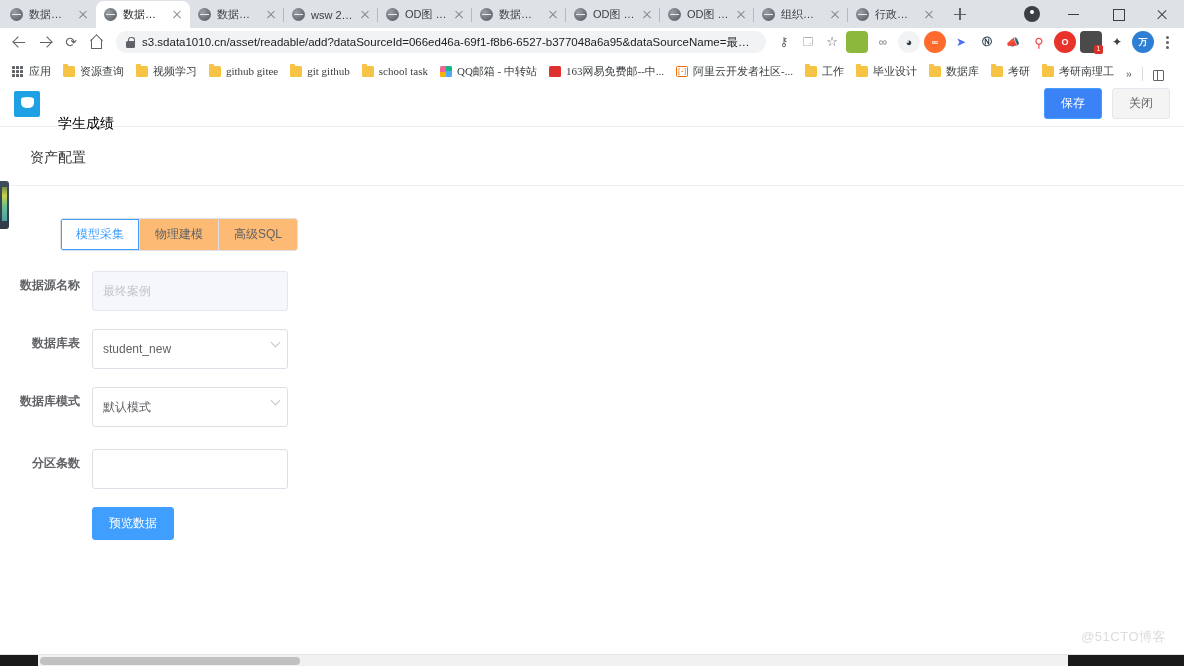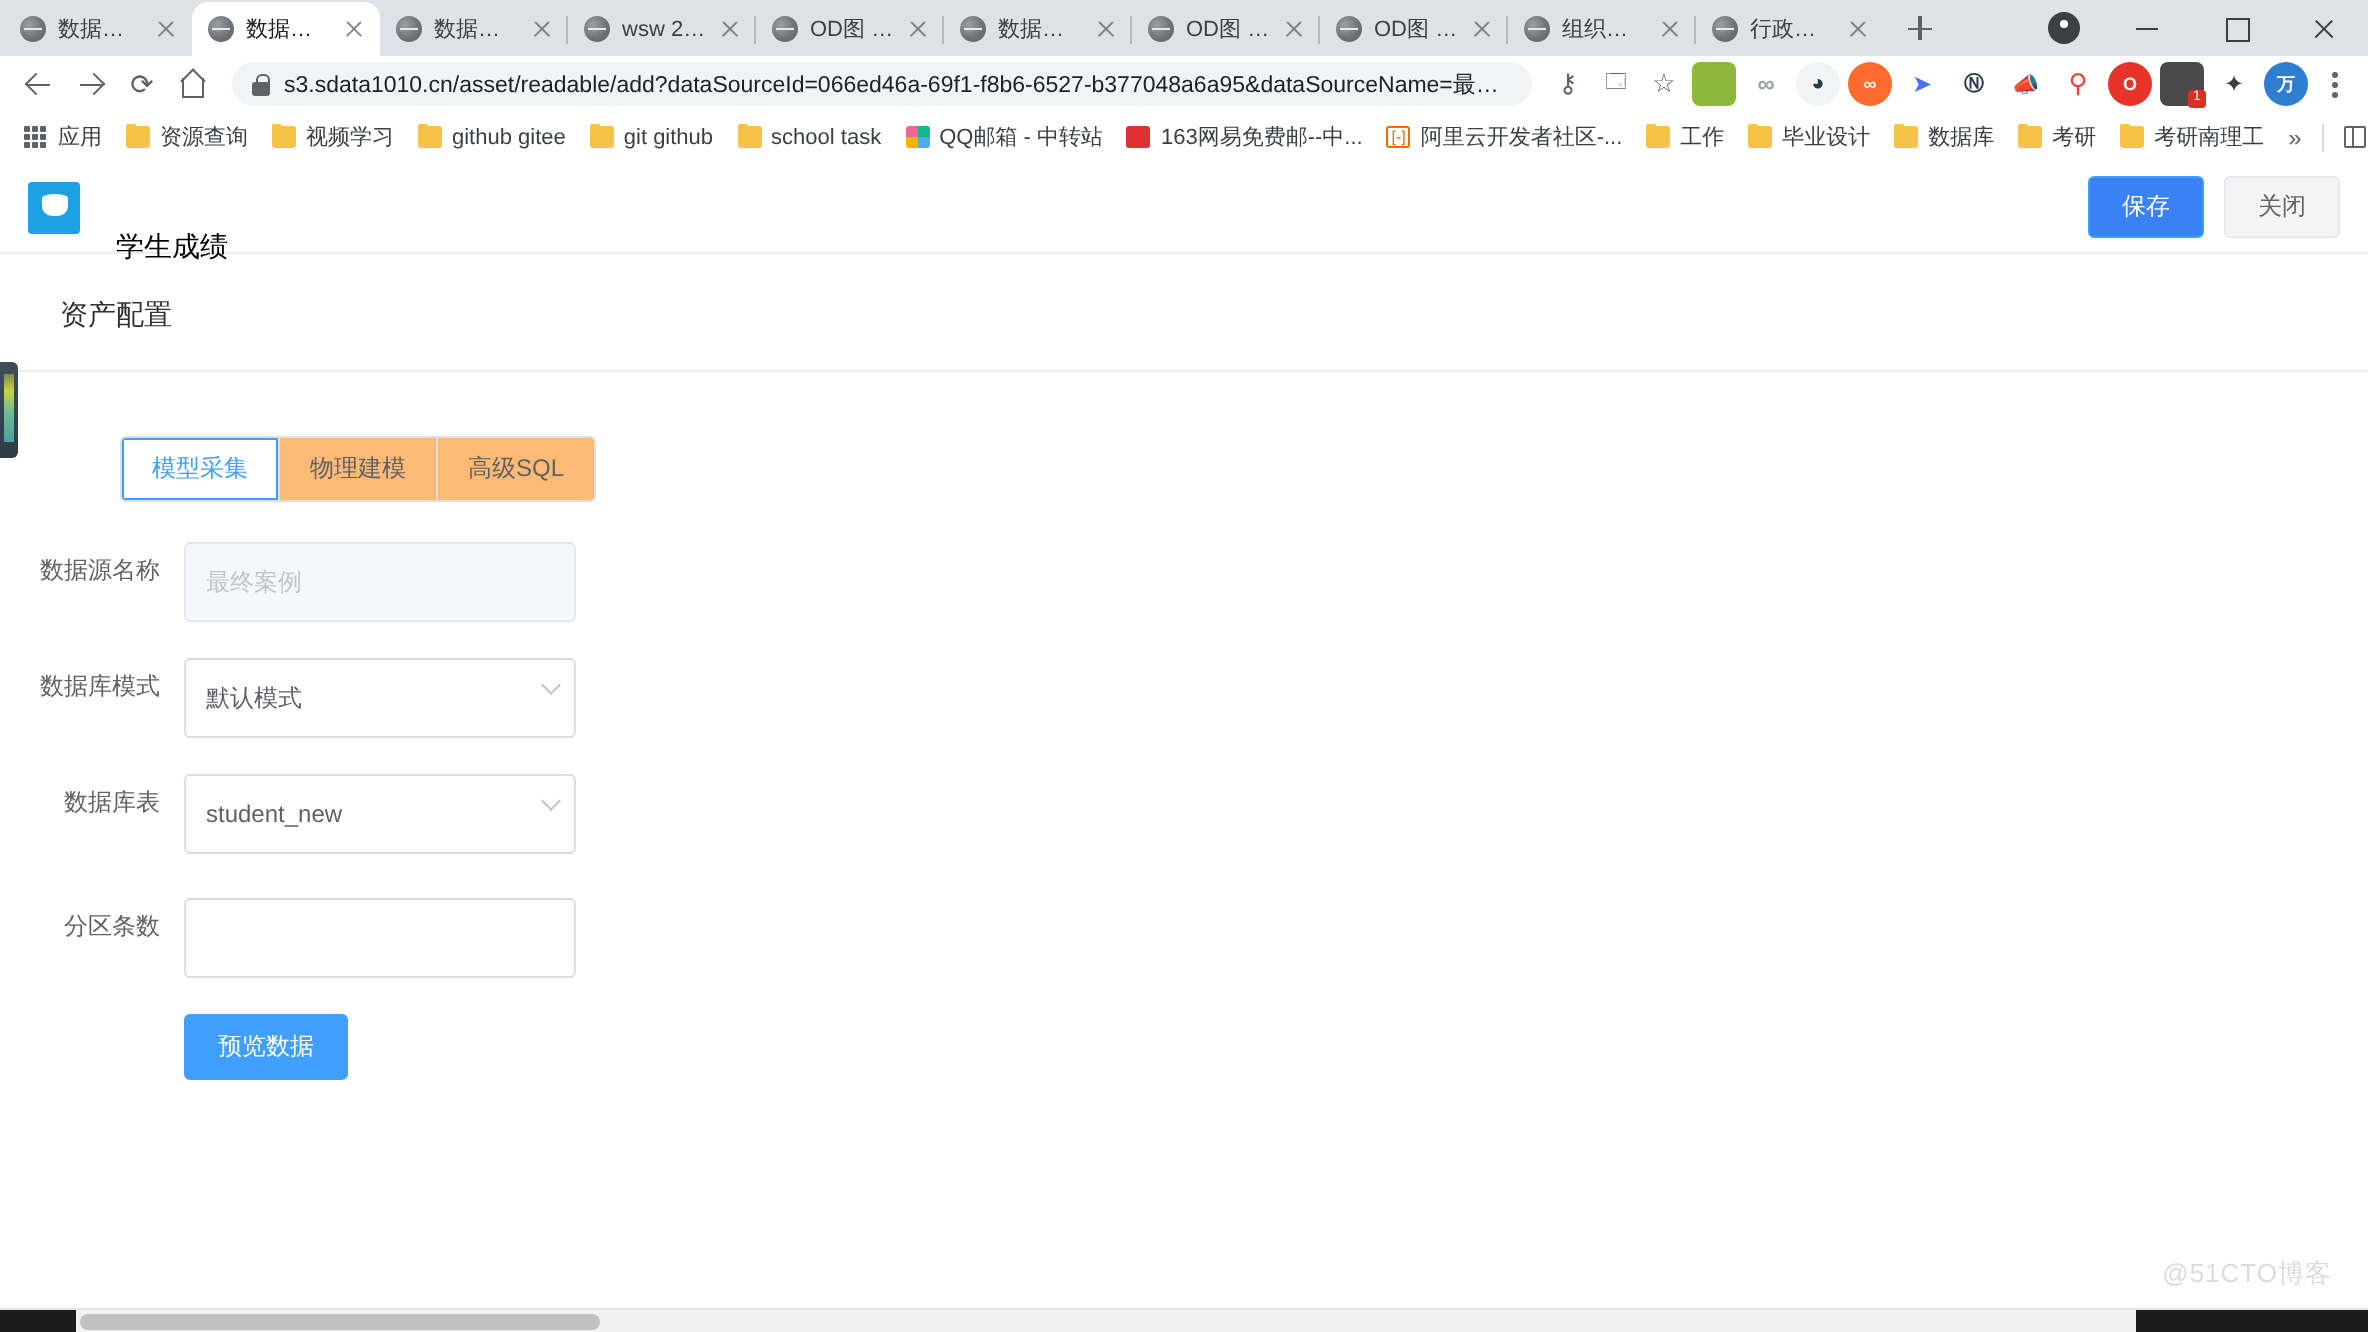--- a/index.html
+++ b/index.html
@@ -144,23 +144,23 @@
     position:absolute; right:-1px; bottom:-1px; background:#d93025; color:#fff;
     font-size:7px; line-height:8px; min-width:9px; height:9px; border-radius:2px;
     text-align:center; padding:0 1px;
   }
   .kebab { width:22px; height:24px; position:relative; flex:0 0 22px; }
   .kebab i { position:absolute; left:10px; width:3px; height:3px; border-radius:50%; background:#5f6368; display:block;}
   .kebab i:nth-child(1){ top:6px; } .kebab i:nth-child(2){ top:11px; } .kebab i:nth-child(3){ top:16px; }
 
   
   .bookmarks {
-    height: 26px; background:#fff; display:flex; align-items:center;
+    height: 26px; background:#fff; display:flex; align-items:flex-end;
     padding: 0 6px; border-bottom: 1px solid #dadce0; font-size: 11px; color:#3c4043;
-    overflow: hidden; white-space: nowrap;
+    overflow: hidden; white-space: nowrap; font-family: Liberation Serif, serif;
   }
   .bm { display:flex; align-items:center; padding: 0 6px; height: 20px; flex:0 0 auto; }
   .bm .fi { width:12px; height:11px; flex:0 0 12px; margin-right:5px; border-radius:1.5px; }
   .fi-folder { background:#f6c344; position:relative; }
   .fi-folder::before { content:""; position:absolute; left:0; top:-1.5px; width:5px; height:2.5px;
                        background:#f6c344; border-radius:1px 1px 0 0; }
   .fi-apps { display:grid; grid-template-columns: repeat(3,3px); grid-template-rows: repeat(3,3px);
              gap:1px; width:11px; height:11px; }
   .fi-apps span { background:#5f6368; border-radius:.5px; }
   .fi-qq { background: conic-gradient(#12b886 0 25%, #4dabf7 0 50%, #fab005 0 75%, #f06595 0); border-radius:50%; }
@@ -225,21 +225,21 @@
   .tabbtn:last-child { border-right:none; }
   .tabbtn.active {
     color:#409eff; background:#fff;
     box-shadow: 0 0 0 1px #409eff inset;
   }
 
   .form { margin-top: 20px; }
   .frow { display:flex; align-items:flex-start; margin-bottom: 18px; }
   .flabel {
     width: 92px; flex: 0 0 92px; text-align: right; padding-right: 12px;
-    font-size: 12px; color: #606266; line-height: 28px;
+    font-size: 12px; color: #606266; line-height: 28px; font-weight: bold;
   }
   .fctl { width: 196px; flex: 0 0 196px; position:relative; }
   .inp {
     width:100%; height:40px; border:1px solid #dcdfe6; border-radius:3px;
     font-size:12px; color:#606266; padding: 0 10px; font-family:inherit;
     background:#fff; outline:none;
   }
   .inp.disabled { background:#f5f7fa; border-color:#e4e7ed; color:#c0c4cc; }
   .inp::placeholder { color:#c0c4cc; }
   .sel { padding-right: 24px; cursor:pointer; }
@@ -514,35 +514,35 @@
       <div class="form">
 
         <div class="frow">
           <div class="flabel">数据源名称</div>
           <div class="fctl">
             <input class="inp disabled" type="text" disabled="" placeholder="最终案例" style="">
           </div>
         </div>
 
         <div class="frow">
+          <div class="flabel">数据库表</div>
+          <div class="fctl">
+            <input class="inp sel" type="text" readonly="" value="student_new" style="">
+            <span class="chev"></span>
+          </div>
+        </div>
+
+        <div class="frow">
           <div class="flabel">数据库模式</div>
           <div class="fctl">
             <input class="inp sel" type="text" readonly="" value="默认模式" style="">
             <span class="chev"></span>
           </div>
         </div>
 
-        <div class="frow">
-          <div class="flabel">数据库表</div>
-          <div class="fctl">
-            <input class="inp sel" type="text" readonly="" value="student_new" style="">
-            <span class="chev"></span>
-          </div>
-        </div>
-
 
         <div class="frow" style="margin-top:22px;">
           <div class="flabel">分区条数</div>
           <div class="fctl">
             <input class="inp" type="text" placeholder="" style="">
           </div>
         </div>
 
         <div class="frow" style="margin-top:16px;">
           <div class="flabel"></div>

